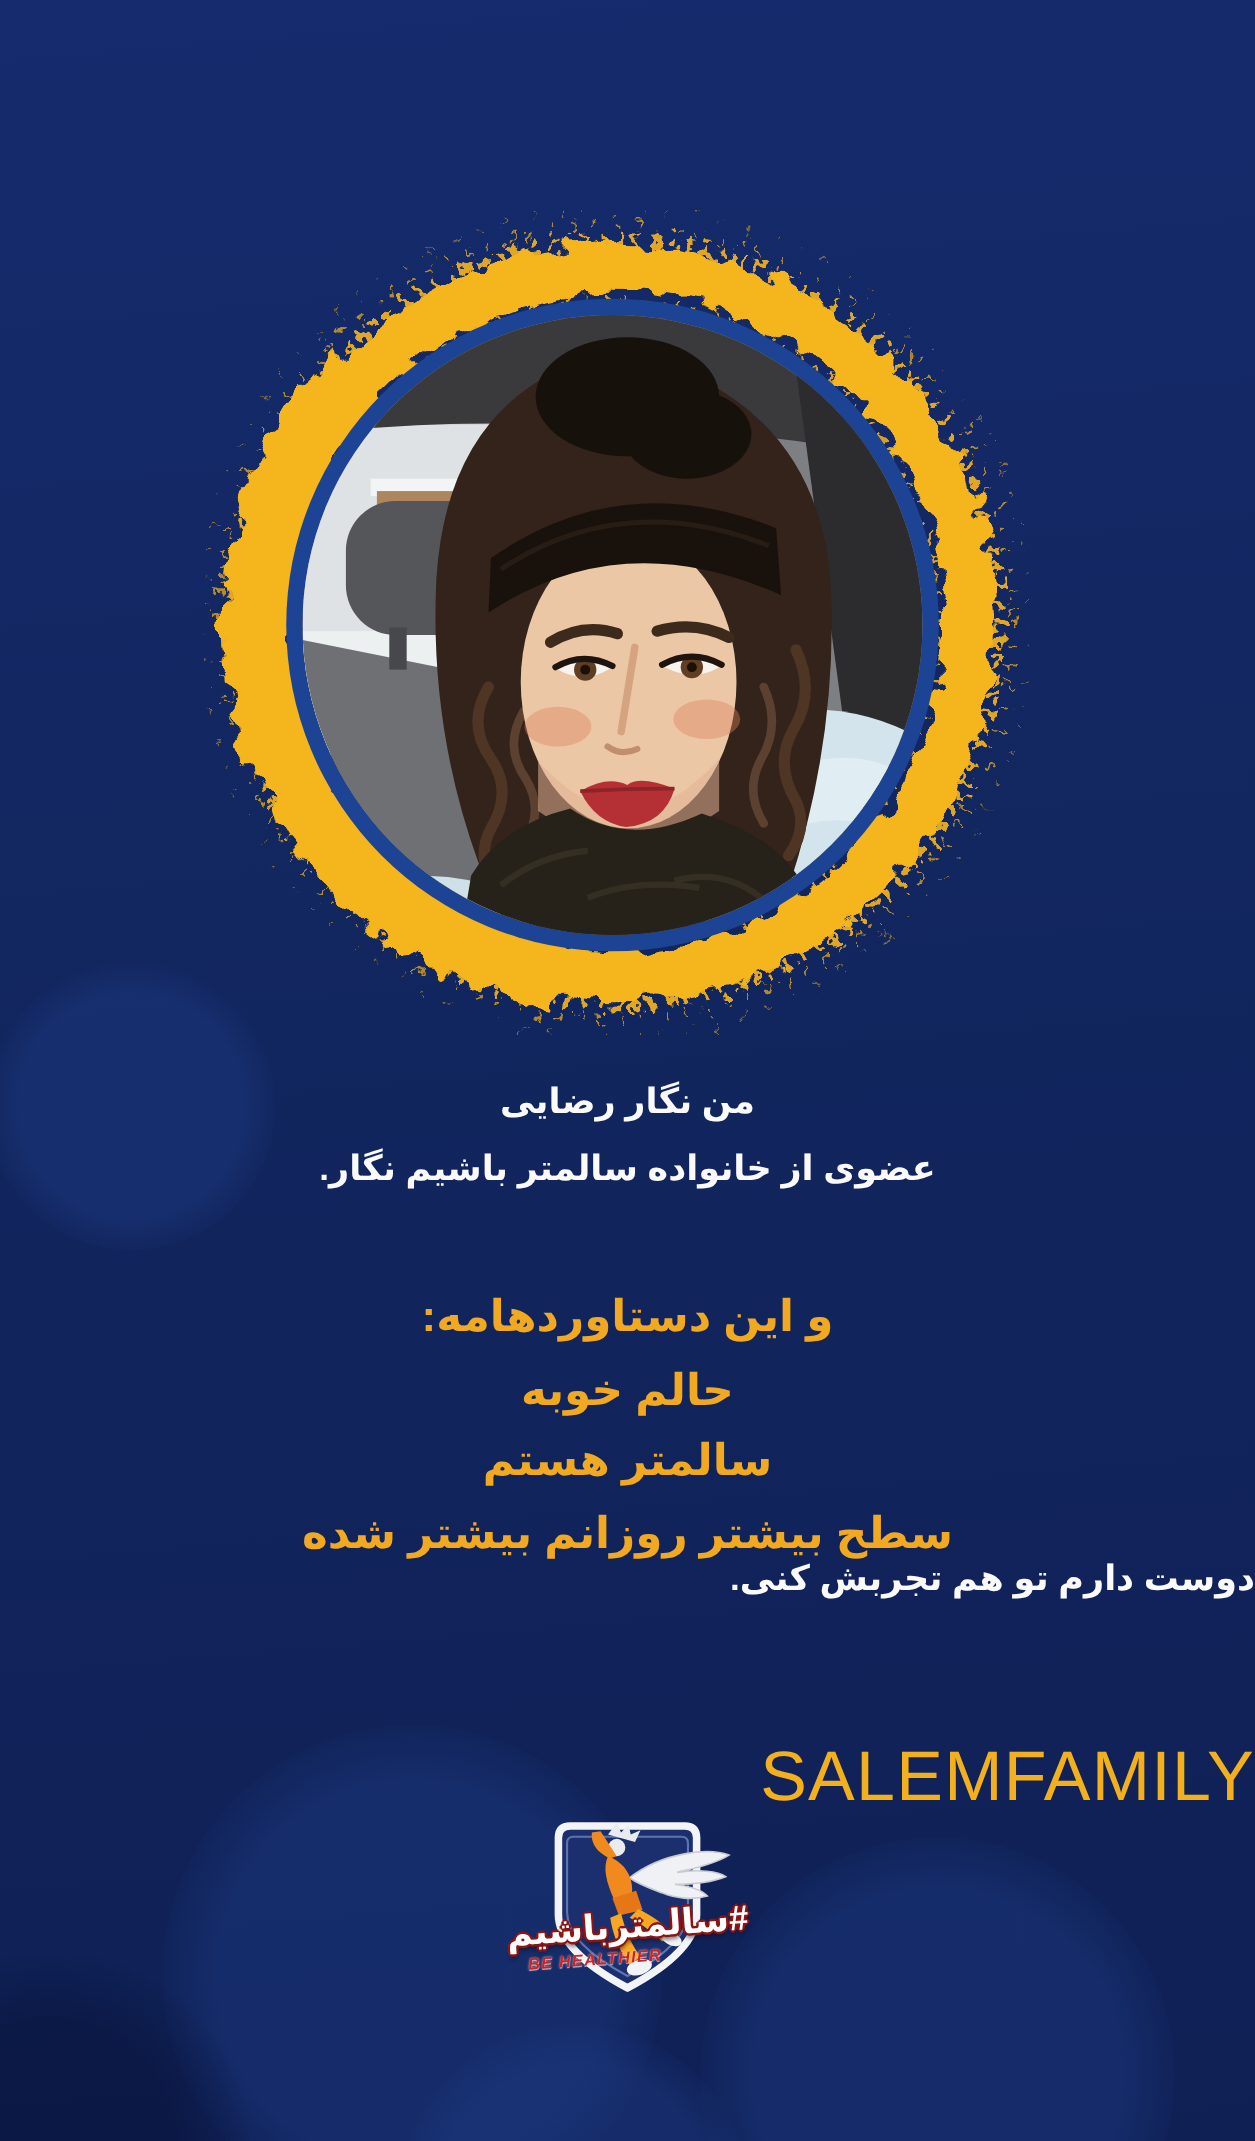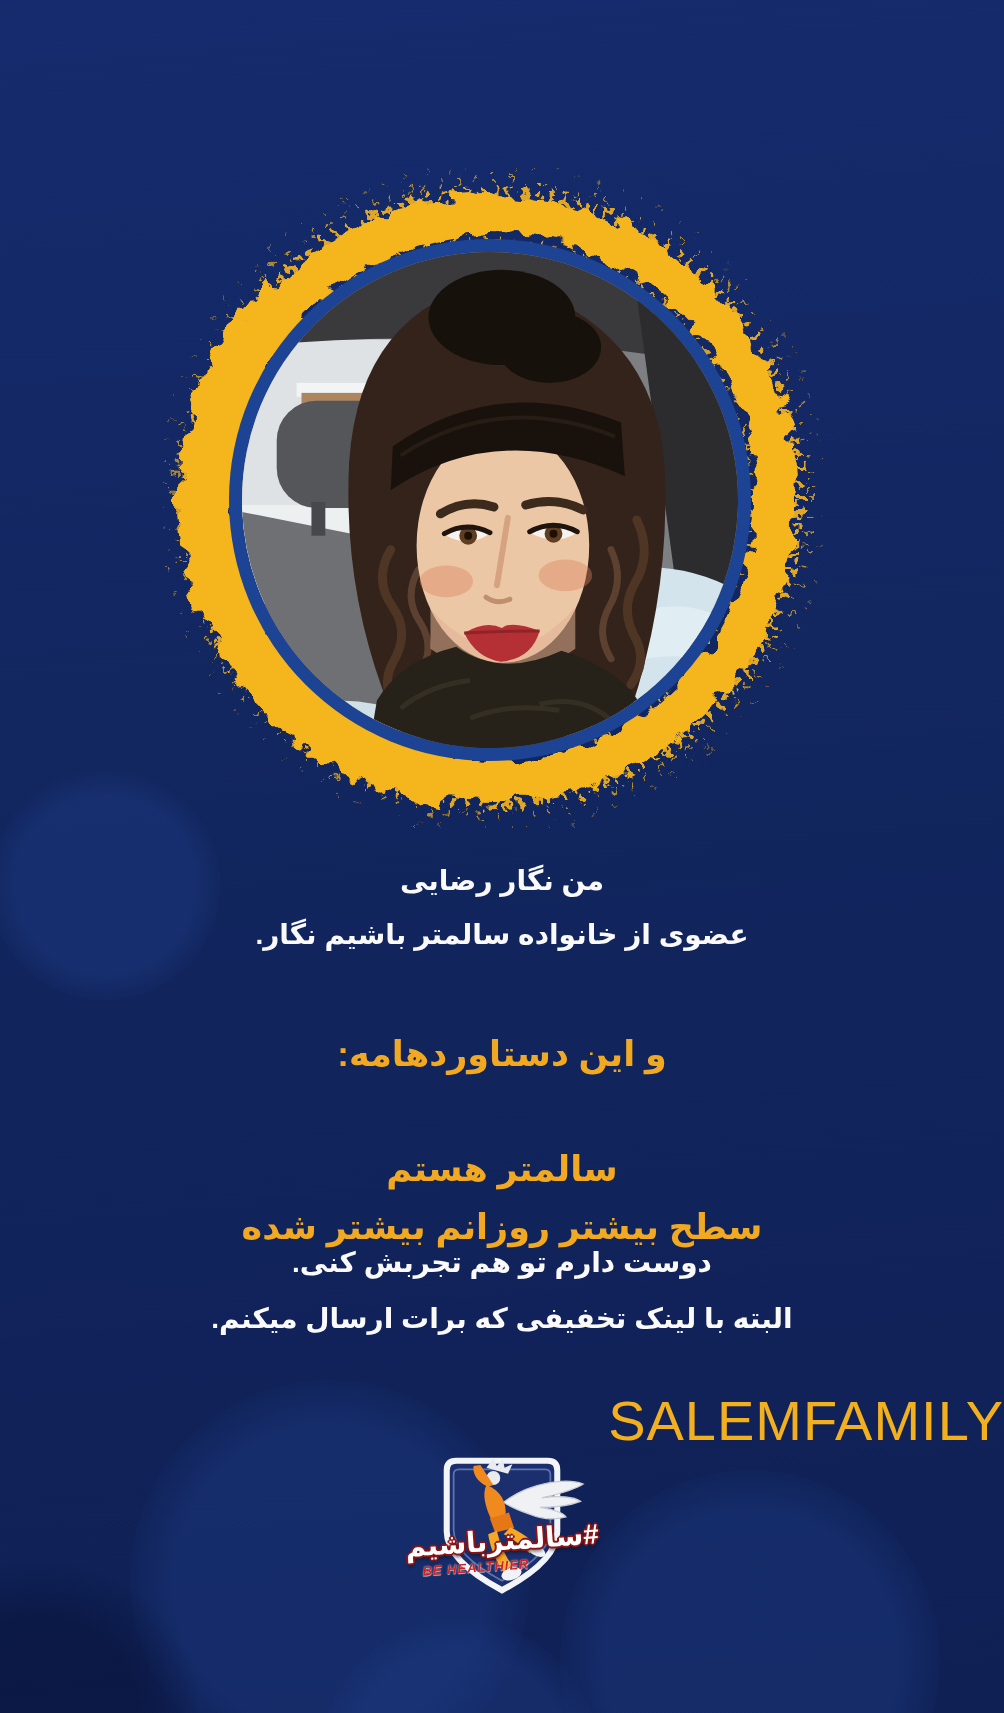--- a/index.html
+++ b/index.html
@@ -157,25 +157,25 @@
         <path d="M128,500 L136,452 Q160,412 216,398 Q262,430 322,402 Q392,424 408,470 L414,500 Z" fill="#262219"></path>
         <path d="M160,460 q30,-24 70,-28 M230,470 q40,-16 90,-8 M300,456 q40,-10 70,14" fill="none" stroke="#3a3326" stroke-width="5" opacity="0.8"></path>
       </svg>
     </div>
   </div>
 
   <div class="t-line white-line" style="top:864px;" dir="rtl">من نگار رضایی</div>
   <div class="t-line white-line" style="top:918px;" dir="rtl">عضوی از خانواده سالمتر باشیم نگار.</div>
 
   <div class="t-line yellow-line" style="top:999px;" dir="rtl">و این دستاوردهامه:</div>
+  <div class="t-line yellow-line" style="top:1058px;" dir="rtl">حالم خوبه</div>
   <div class="t-line yellow-line" style="top:1114px;" dir="rtl">سالمتر هستم</div>
   <div class="t-line yellow-line" style="top:1172px;" dir="rtl">سطح بیشتر روزانم بیشتر شده</div>
 
-  <div class="t-line white-line" style="top:1246px;" dir="rtl">دوست دارم تو هم تجربش کنی.</div>
-  <div class="t-line white-line" style="top:1302px;" dir="rtl">البته با لینک تخفیفی که برات ارسال میکنم.</div>
+  <div class="t-line white-line" style="top:1246px;text-align:right;" dir="rtl">دوست دارم تو هم تجربش کنی.</div>
 
   <div class="promo">SALEMFAMILY</div>
 
   <div class="logo-wrap">
     <svg class="logo-svg" viewBox="0 0 220 170" aria-hidden="true">
 
       <path d="M110,10 L163,10 Q174,10 174,21 L174,92 Q174,126 110,160 Q46,126 46,92 L46,21 Q46,10 57,10 Z" fill="#1B2F6F" stroke="#F2F4F8" stroke-width="7"></path>
       <path d="M110,20 L160,20 Q166,20 166,26 L166,90 Q166,119 110,149 Q54,119 54,90 L54,26 Q54,20 60,20 Z" fill="none" stroke="#5E74AE" stroke-width="2"></path>
 
       <g>

